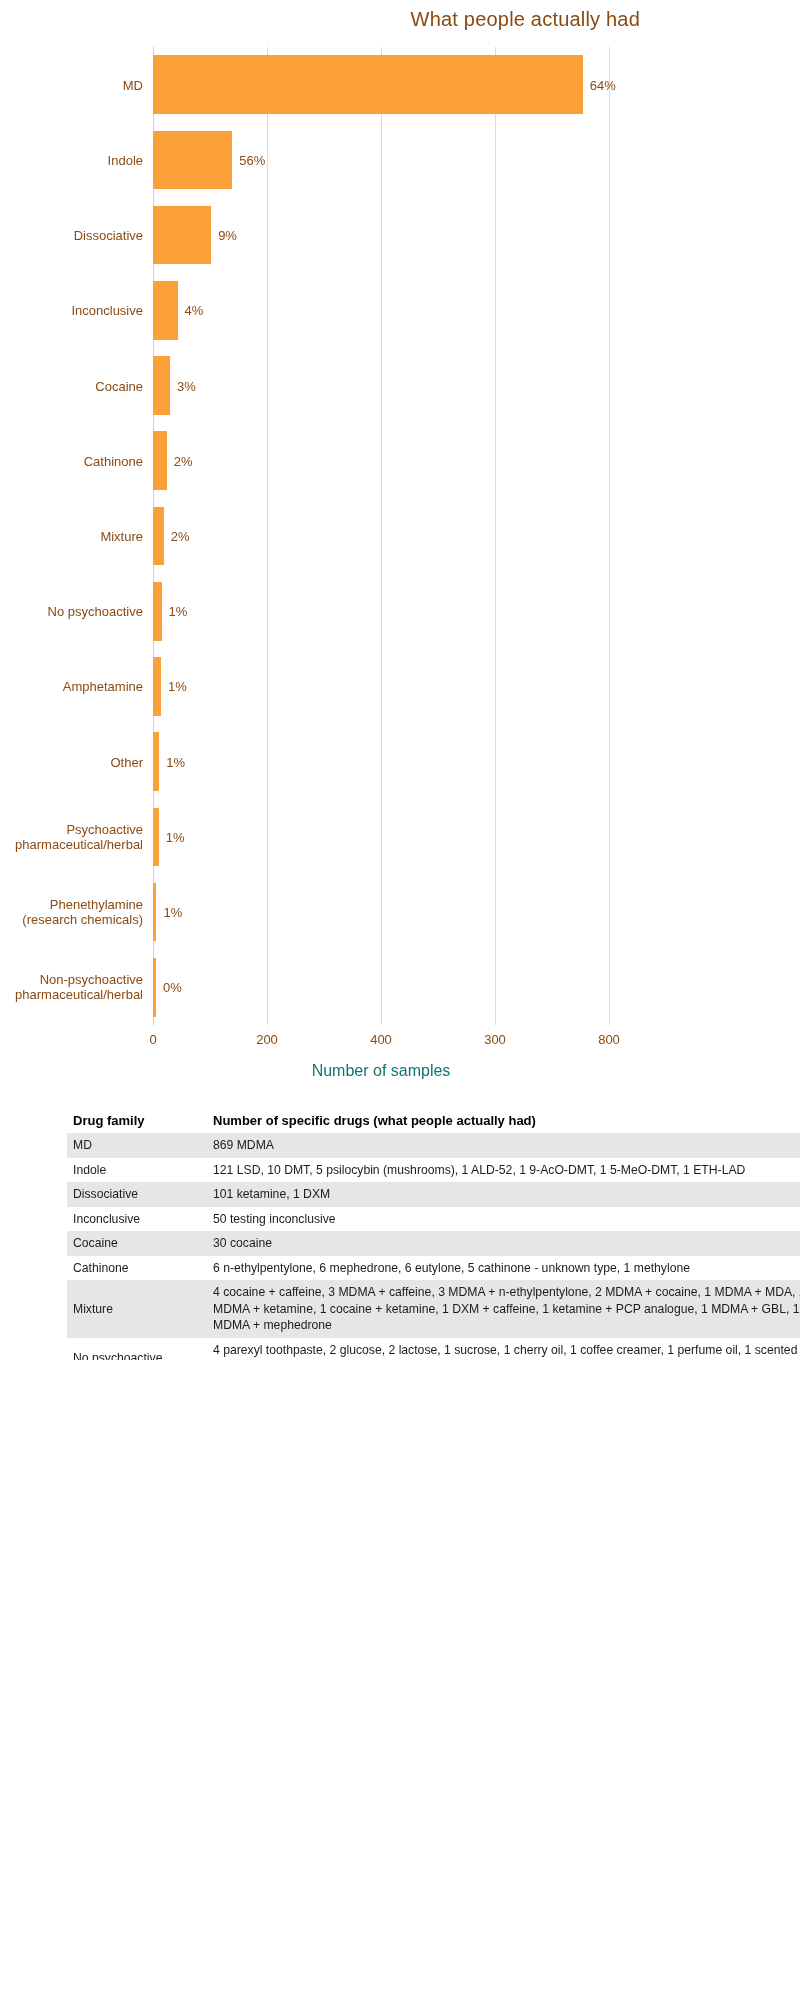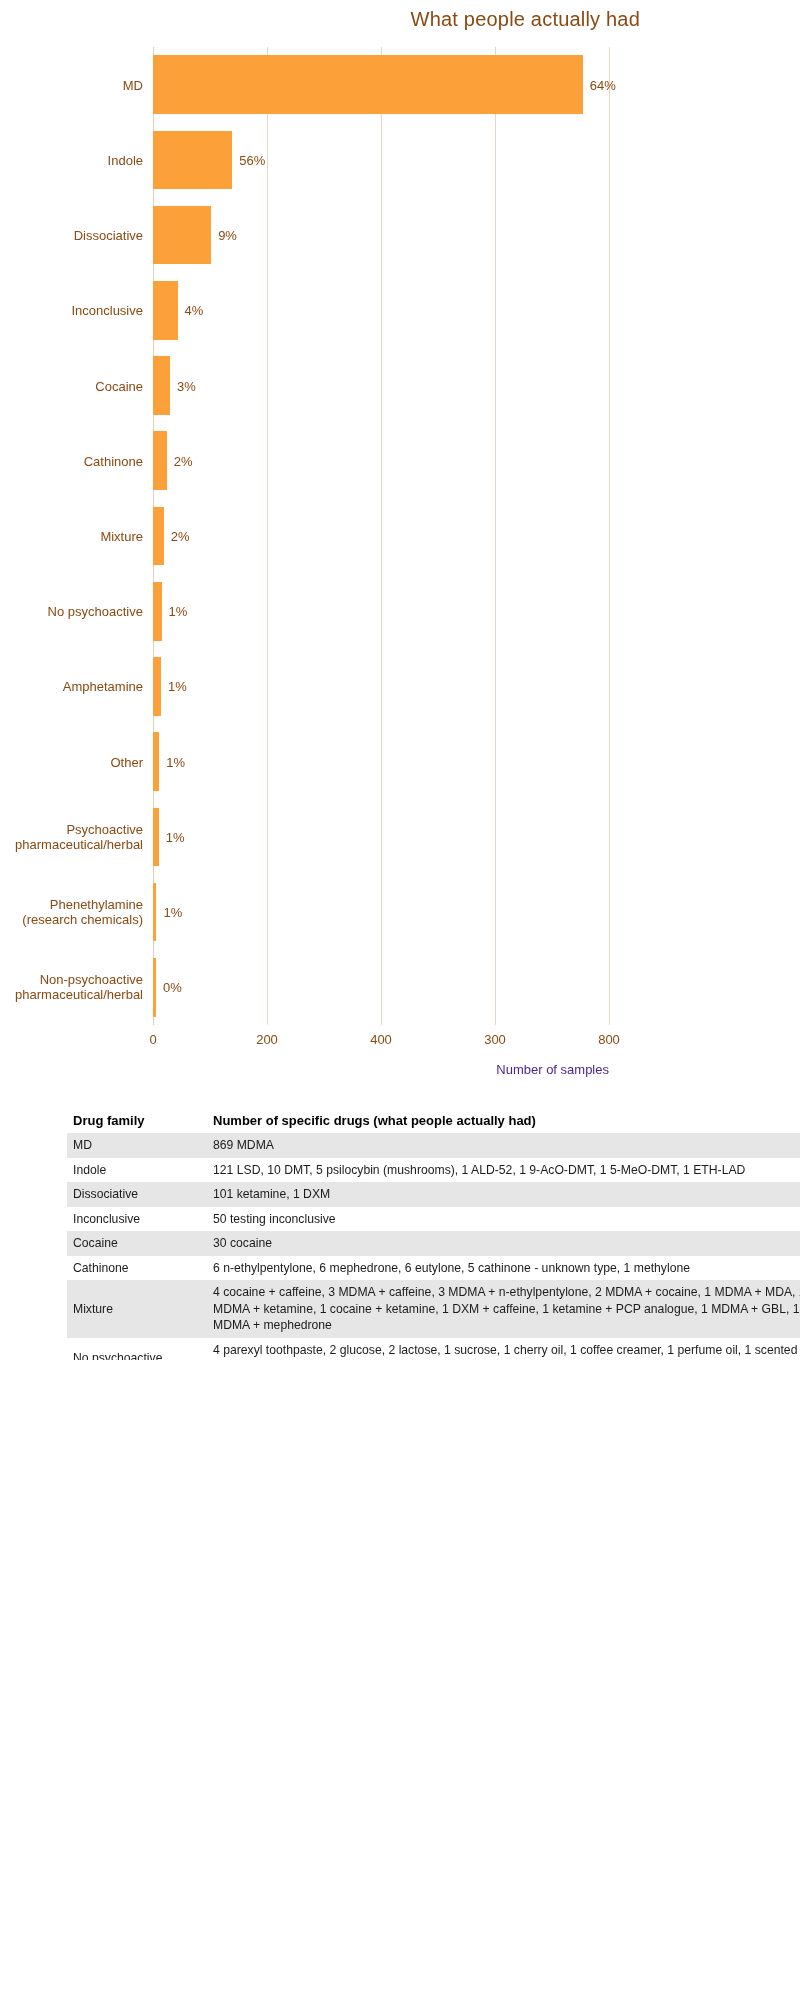--- a/index.html
+++ b/index.html
@@ -88,23 +88,23 @@
     top: 1032px;
     font-size: 13px;
     color: #8a4a12;
     transform: translateX(-50%);
   }
   #xaxis-label {
     position: absolute;
     top: 1062px;
     left: 153px;
     width: 456px;
-    text-align: right;
-    font-size: 13px;
-    color: #4c1d95;
+    text-align: center;
+    font-size: 16px;
+    color: #0f766e;
   }
 
   
   #drug-table-wrap {
     position: absolute;
     top: 1110px;
     left: 20px;
     width: 750px;
   }
   table#drug-table {

